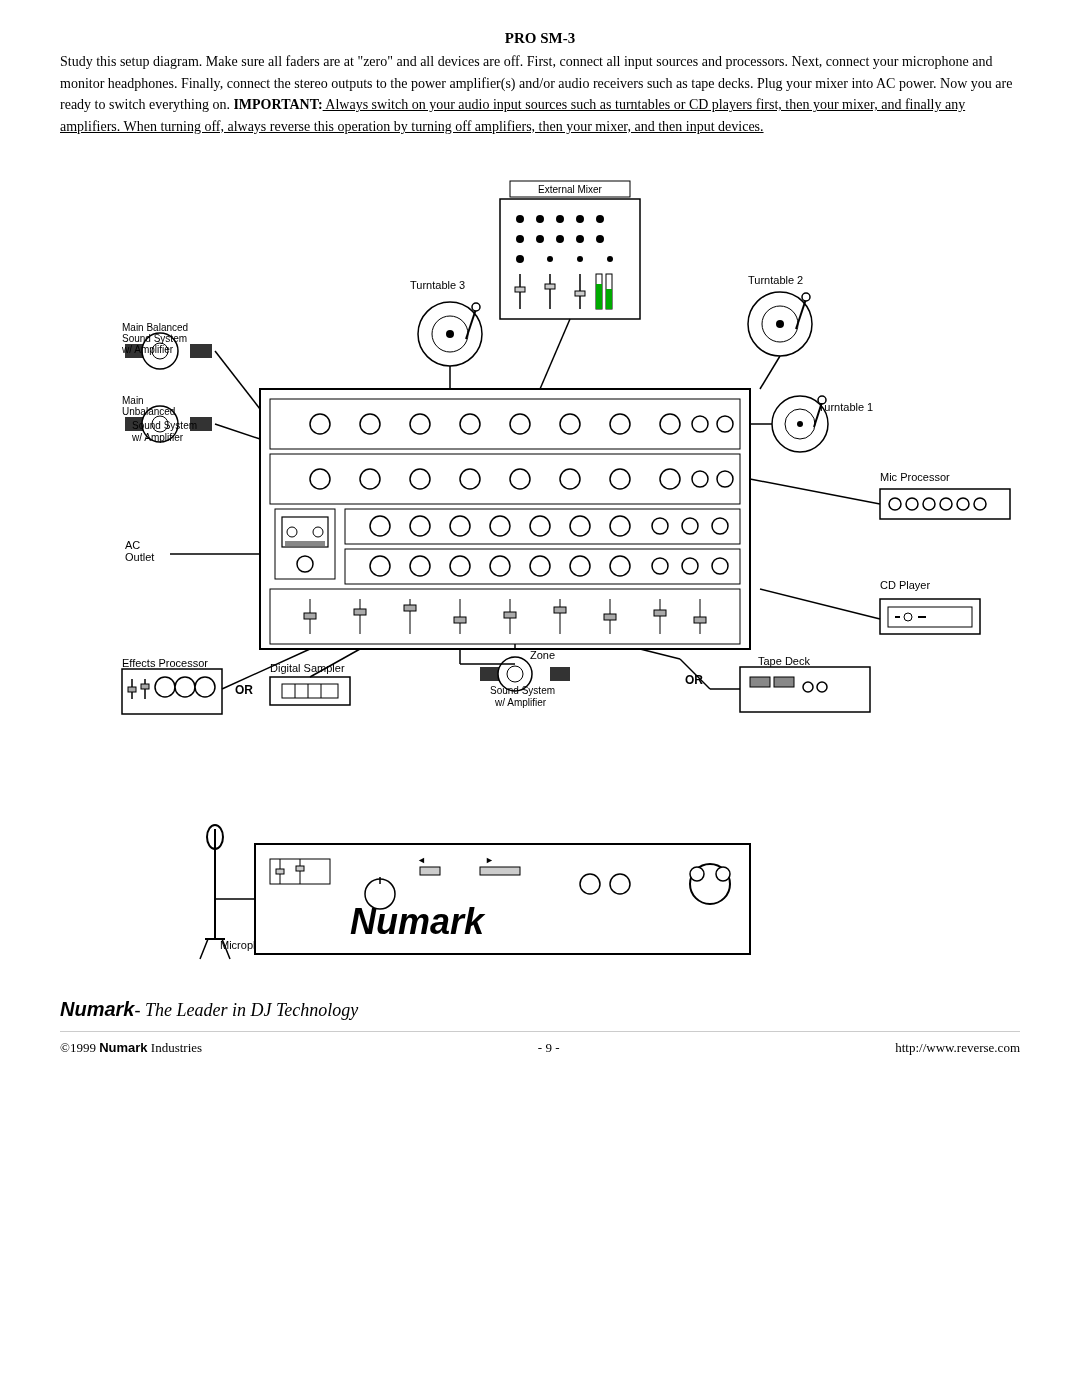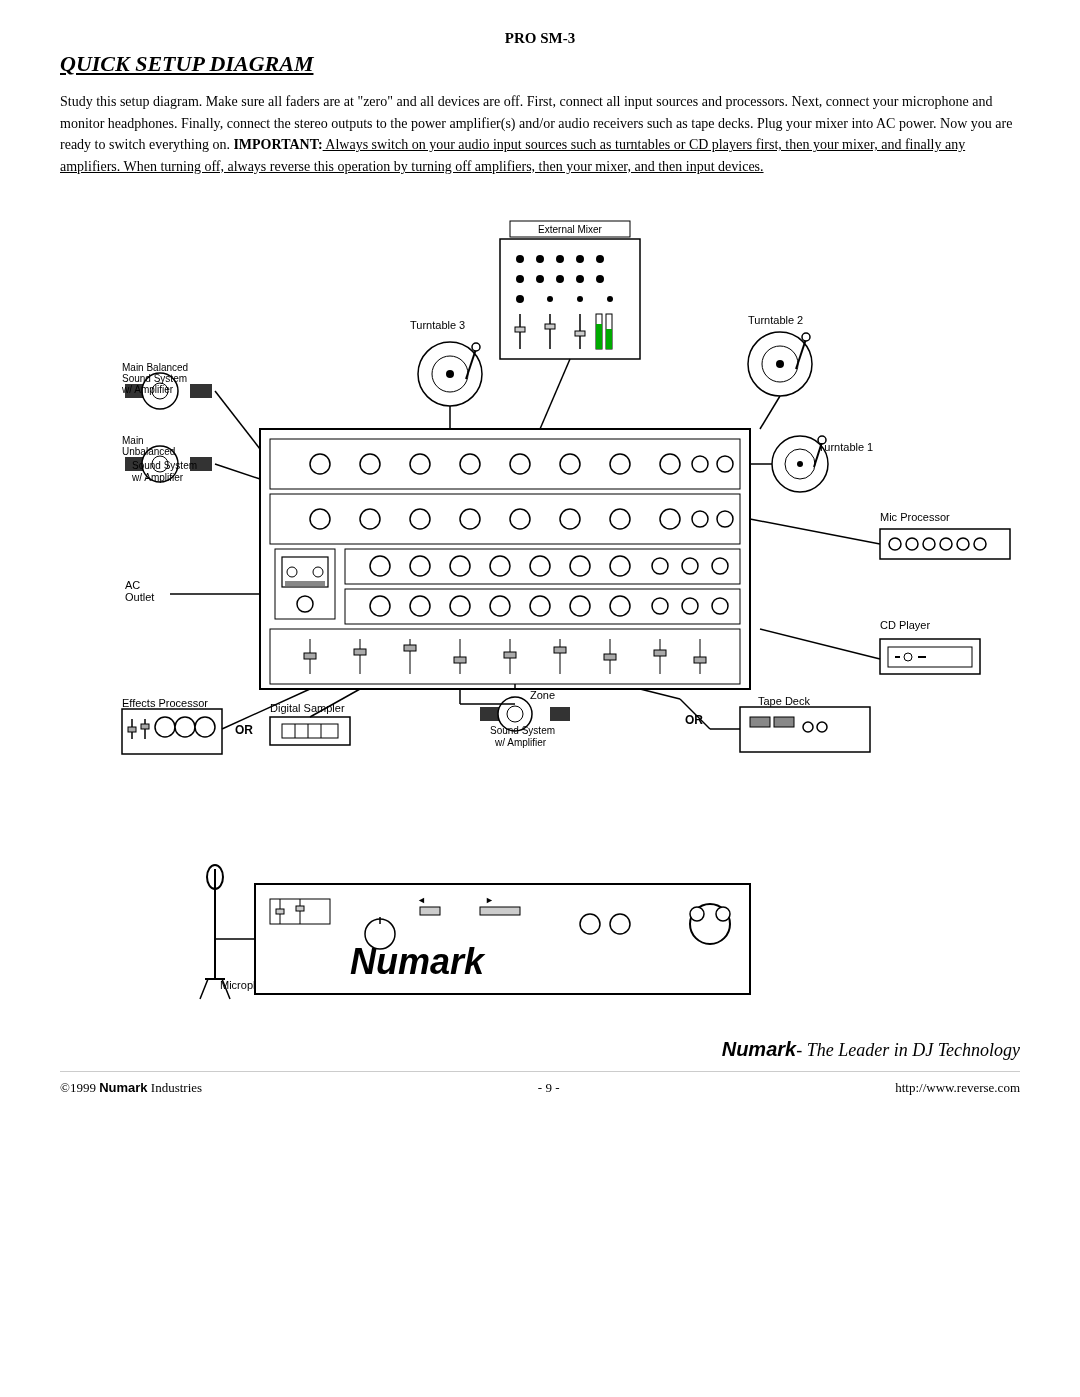--- a/index.html
+++ b/index.html
@@ -69,21 +69,20 @@
       font-weight: 900;
     }
   </style>
 </head>
 <body>
 
 <div class="page">
 
   <div class="header-right">PRO SM-3</div>
 
-  <div class="page-title">QUICK SETUP DIAGRAM</div>
 
   <div class="intro-text">
     <span>Study this setup diagram. Make sure all faders are at "zero" and all devices are off. First, connect all input sources and processors. Next, connect your microphone and monitor headphones. Finally, connect the stereo outputs to the power amplifier(s) and/or audio receivers such as tape decks. Plug your mixer into AC power. Now you are ready to switch everything on.</span>
     <strong>IMPORTANT:</strong><span class="underline-text"> Always switch on your audio input sources such as turntables or CD players first, then your mixer, and finally any amplifiers.  When turning off, always reverse this operation by turning off amplifiers, then your mixer, and then input devices.</span>
   </div>
 
   <div class="diagram-area">
     <svg class="diagram-svg" viewBox="0 0 960 620" xmlns="http://www.w3.org/2000/svg">
 
       <rect x="200" y="220" width="490" height="260" fill="white" stroke="#000" stroke-width="2"></rect>
@@ -368,21 +367,21 @@
       <circle cx="650" cy="65" r="20" fill="none" stroke="#000" stroke-width="2"></circle>
       <circle cx="637" cy="55" r="7" fill="white" stroke="#000" stroke-width="1.5"></circle>
       <circle cx="663" cy="55" r="7" fill="white" stroke="#000" stroke-width="1.5"></circle>
 
       <text x="290" y="115" font-size="36" font-family="Arial Black, Arial" font-weight="900" font-style="italic">Numark</text>
 
       <line x1="155" y1="80" x2="195" y2="80" stroke="#000" stroke-width="1.5"></line>
     </svg>
   </div>
 
-  <div style="text-align:right; ">
+  <div style="text-align:left; ">
     <span style="font-family: Arial Black, Arial; font-weight:900; font-size:20px; font-style:italic;">Numark</span><span style="font-size:18px; font-style:italic; font-family: 'Times New Roman', serif;">- The Leader in DJ Technology</span>
   </div>
 
   <div class="footer-bottom">
     <div>
       <span>©1999</span>
       <span class="numark-inline" style="font-family: Arial Black, Arial; font-weight:900;">Numark</span>
       <span> Industries</span>
     </div>
     <div>- 9 -</div>

